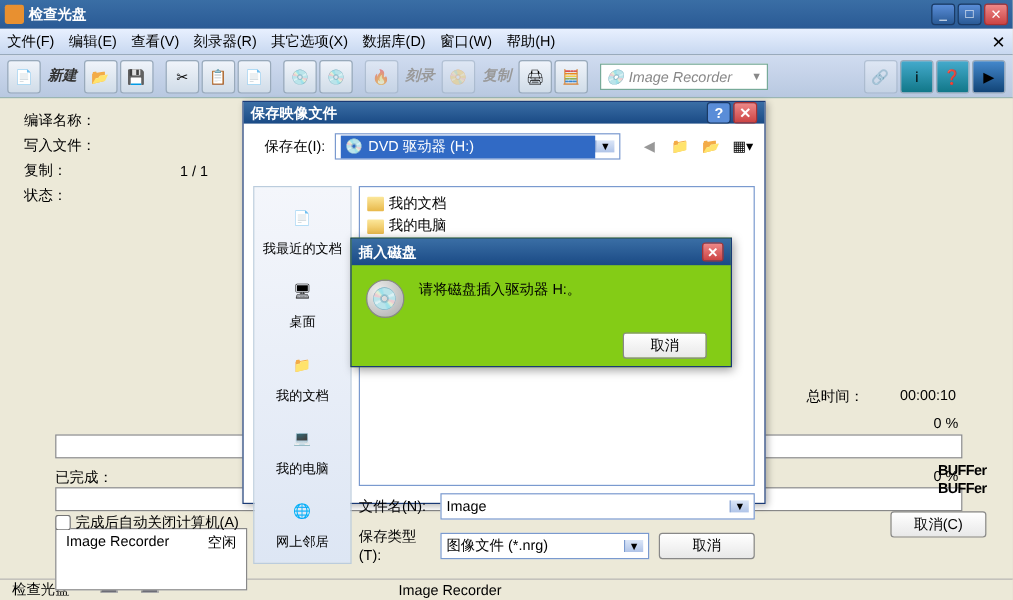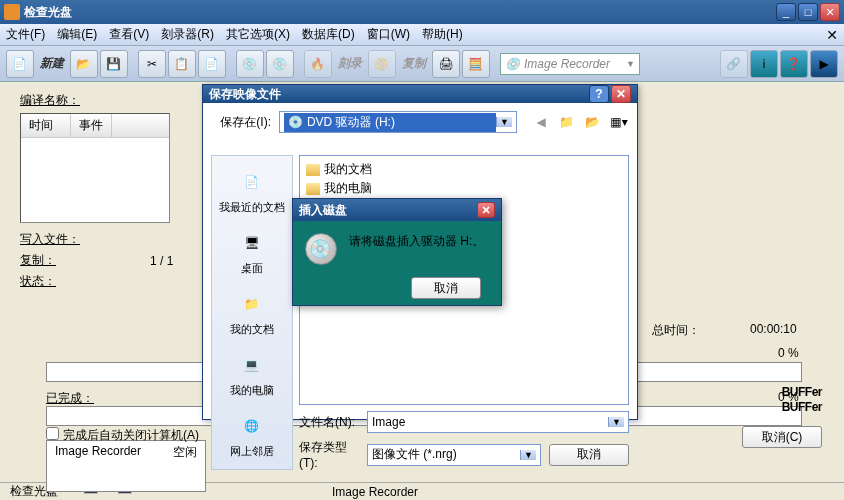--- a/index.html
+++ b/index.html
@@ -21,35 +21,35 @@
 .toolbar { height: 36px; background: linear-gradient(to bottom,#d0dcf0,#b8c8e0); display: flex; align-items: center; padding: 0 6px; gap: 2px; border-bottom: 1px solid #8aa; }
 .tb-btn { width: 28px; height: 28px; background: linear-gradient(to bottom,#f0f4fa,#d0dce8); border: 1px solid #9ab; border-radius: 3px; display: flex; align-items: center; justify-content: center; cursor: pointer; }
 .tb-btn.disabled { opacity: 0.5; }
 .tb-label { padding: 0 4px; font-weight: bold; color: #333; font-style: italic; }
 .tb-sep { width: 6px; }
 .tb-combo { width: 140px; height: 22px; background: white; border: 1px solid #7a9; display: flex; align-items: center; padding: 0 4px; color: #888; font-style: italic; }
 .tb-combo .arrow { margin-left: auto; font-size: 9px; }
 
 .content { flex: 1; padding: 10px 20px; position: relative; background: #ece9d8; }
 .label-row { display: flex; align-items: center; margin-bottom: 4px; }
-.label-row .lbl { width: 70px; text-decoration: underline; }
+.label-row .lbl { width: 70px; }
 .label-row .val { }
 .list-box { width: 150px; height: 110px; background: white; border: 1px solid #888; border-top:1px solid #555; border-left:1px solid #555; margin-bottom: 8px; }
 .list-header { display: flex; background: linear-gradient(to bottom,#fff,#e4e4e4); border-bottom: 1px solid #ccc; }
 .list-header div { padding: 3px 8px; border-right: 1px solid #ccc; }
 
 .logo-ultrabuffer { position: absolute; right: 22px; top: 303px; font-family: Impact, Arial Black, sans-serif; font-weight: 900; font-size: 18px; line-height: 15px; color: #000; letter-spacing: -0.5px; }
 
 .grid-box { width: 160px; height: 52px; background: white; border: 1px solid #888; margin-top: 4px; }
 .grid-header { display: flex; background: linear-gradient(to bottom,#fff,#e4e4e4); border-bottom: 1px solid #ccc; }
 .grid-header div { padding: 3px 8px; border-right: 1px solid #ccc; flex: 1; }
 .grid-row { display: flex; }
 .grid-row div { padding: 3px 8px; flex: 1; }
 
-.checkbox-row { position: absolute; bottom: 38px; left: 46px; display: flex; gap: 4px; }
+.checkbox-row { position: absolute; bottom: 38px; left: 46px; display: flex; align-items: center; gap: 4px; }
 .checkbox-row input { width: 13px; height: 13px; }
 
 .bottom-btn { position: absolute; bottom: 34px; right: 22px; }
 .xp-btn { min-width: 80px; height: 22px; background: linear-gradient(to bottom,#fff,#e8e8e8); border: 1px solid #888; border-radius: 3px; padding: 0 12px; cursor: pointer; }
 
 .statusbar { height: 18px; background: #ece9d8; border-top: 1px solid #aaa; display: flex; align-items: center; padding: 0 4px; gap: 20px; font-size: 11px; }
 .statusbar .seg { border: 1px solid #bbb; border-top-color:#888; border-left-color:#888; padding: 1px 6px; background: #3a3a4a; color: #ddd; }
 .statusbar .seg.first { background: transparent; color: #000; border: none; }
 
 
@@ -79,21 +79,21 @@
 .file-item { display: flex; align-items: center; gap: 4px; padding: 1px 2px; cursor: pointer; }
 .folder-i { width: 14px; height: 12px; background: linear-gradient(to bottom,#fce79a,#e8b84a); border-radius: 1px; }
 
 .file-bottom { margin-top: 6px; display: flex; flex-direction: column; gap: 6px; }
 .fb-row { display: flex; align-items: center; gap: 8px; }
 .fb-row .lbl { width: 60px; text-align: left; }
 .fb-row .combo2 { flex: 1; height: 22px; background: white; border: 1px solid #7a9acf; display: flex; align-items: center; padding: 0 4px; }
 .fb-row .combo2 .arrow { margin-left: auto; width: 16px; text-align: center; background: linear-gradient(to bottom,#dbe6f8,#b0c4e8); border-left: 1px solid #7a9acf; font-size: 9px; cursor: pointer; }
 
 
-.alert { position: absolute; left: 292px; top: 198px; width: 210px; height: 108px; background: #0f766e; border: 1px solid #1a3a75; box-shadow: 2px 2px 8px rgba(0,0,0,0.4); }
+.alert { position: absolute; left: 292px; top: 198px; width: 318px; height: 108px; background: #84cc16; border: 1px solid #1a3a75; box-shadow: 2px 2px 8px rgba(0,0,0,0.4); }
 .alert-title { height: 22px; background: linear-gradient(to bottom,#3a6ea5,#1a4a85); display: flex; align-items: center; padding: 0 6px; color: white; font-weight: bold; }
 .alert-title .spacer { flex: 1; }
 .alert-title .cls { width: 18px; height: 16px; background: linear-gradient(to bottom,#e88,#c44); border: 1px solid #a33; border-radius: 3px; display: flex; align-items: center; justify-content: center; cursor: pointer; font-size: 11px; }
 .alert-body { padding: 12px; display: flex; gap: 12px; align-items: flex-start; }
 .alert-icon { width: 32px; height: 32px; border-radius: 50%; background: radial-gradient(circle at 30% 30%, #eee, #aaa); border: 1px solid #888; display:flex;align-items:center;justify-content:center;font-size:18px; }
 .alert-btns { text-align: center; padding-bottom: 8px; padding-right: 20px; display: flex; justify-content: flex-end; }
 
 .long-edit { position: absolute; border: 1px solid #888; background: white; height: 20px; }
 </style>
 </head>
@@ -151,44 +151,38 @@
     <div class="tb-btn disabled">🔗</div>
     <div class="tb-btn" style="background:linear-gradient(to bottom,#4ac,#178)">ℹ</div>
     <div class="tb-btn" style="background:linear-gradient(to bottom,#4ac,#178)">❓</div>
     <div class="tb-btn" style="background:linear-gradient(to bottom,#48c,#147)">▶</div>
   </div>
 
   <div class="content">
     <div class="label-row">
         <span class="lbl">编译名称：</span>
       </div>
-    <div class="list-box">
-      <div class="list-header">
-        <div style="width:50px">时间</div>
-        <div>事件</div>
-      </div>
-    </div>
     <div class="label-row">
         <span class="lbl">写入文件：</span>
       </div>
     <div class="label-row">
         <span class="lbl">复制：</span>
         <span class="val" style="margin-left:60px">1 / 1</span>
       </div>
     <div class="label-row">
         <span class="lbl">状态：</span>
       </div>
 
     <div class="long-edit" style="left:46px; top:280px; width:756px;"></div>
     <div class="label-row" style="position:absolute; left:46px; top:308px;">
         <span class="lbl">已完成：</span>
       </div>
     <div class="long-edit" style="left:46px; top:324px; width:756px;"></div>
 
-    <div style="position:absolute; left:652px; top:240px;">总时间：</div>
+    <div style="position:absolute; left:672px; top:240px;">总时间：</div>
     <div style="position:absolute; left:750px; top:240px;">00:00:10</div>
     <div style="position:absolute; left:778px; top:264px;">0 %</div>
     <div style="position:absolute; left:778px; top:308px;">0 %</div>
 
     <div class="logo-ultrabuffer">
       <div>BUFFer</div>
       <div>BUFFer</div>
     </div>
 
     <div class="grid-box" style="position:absolute; left:46px; top:354px;">

